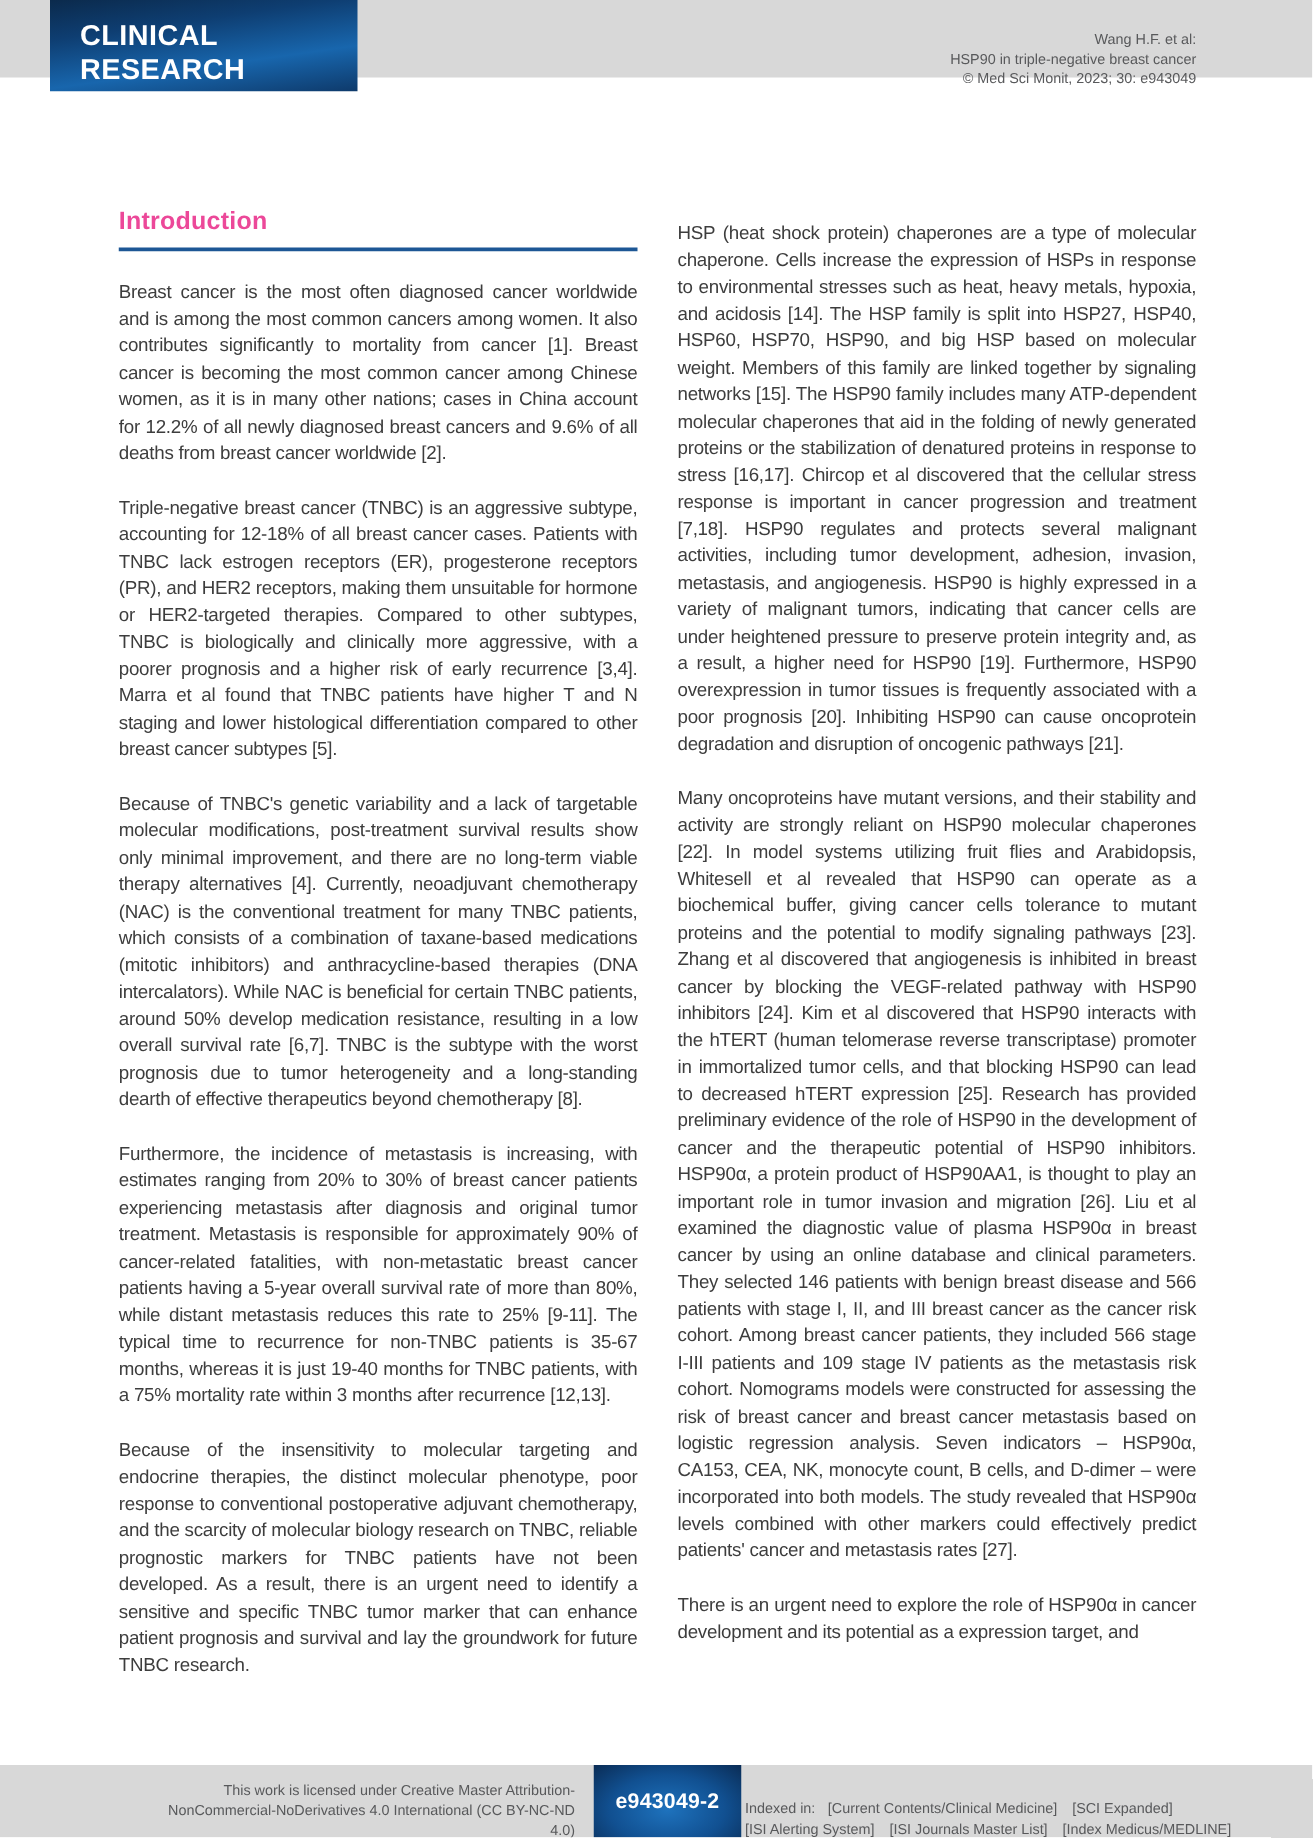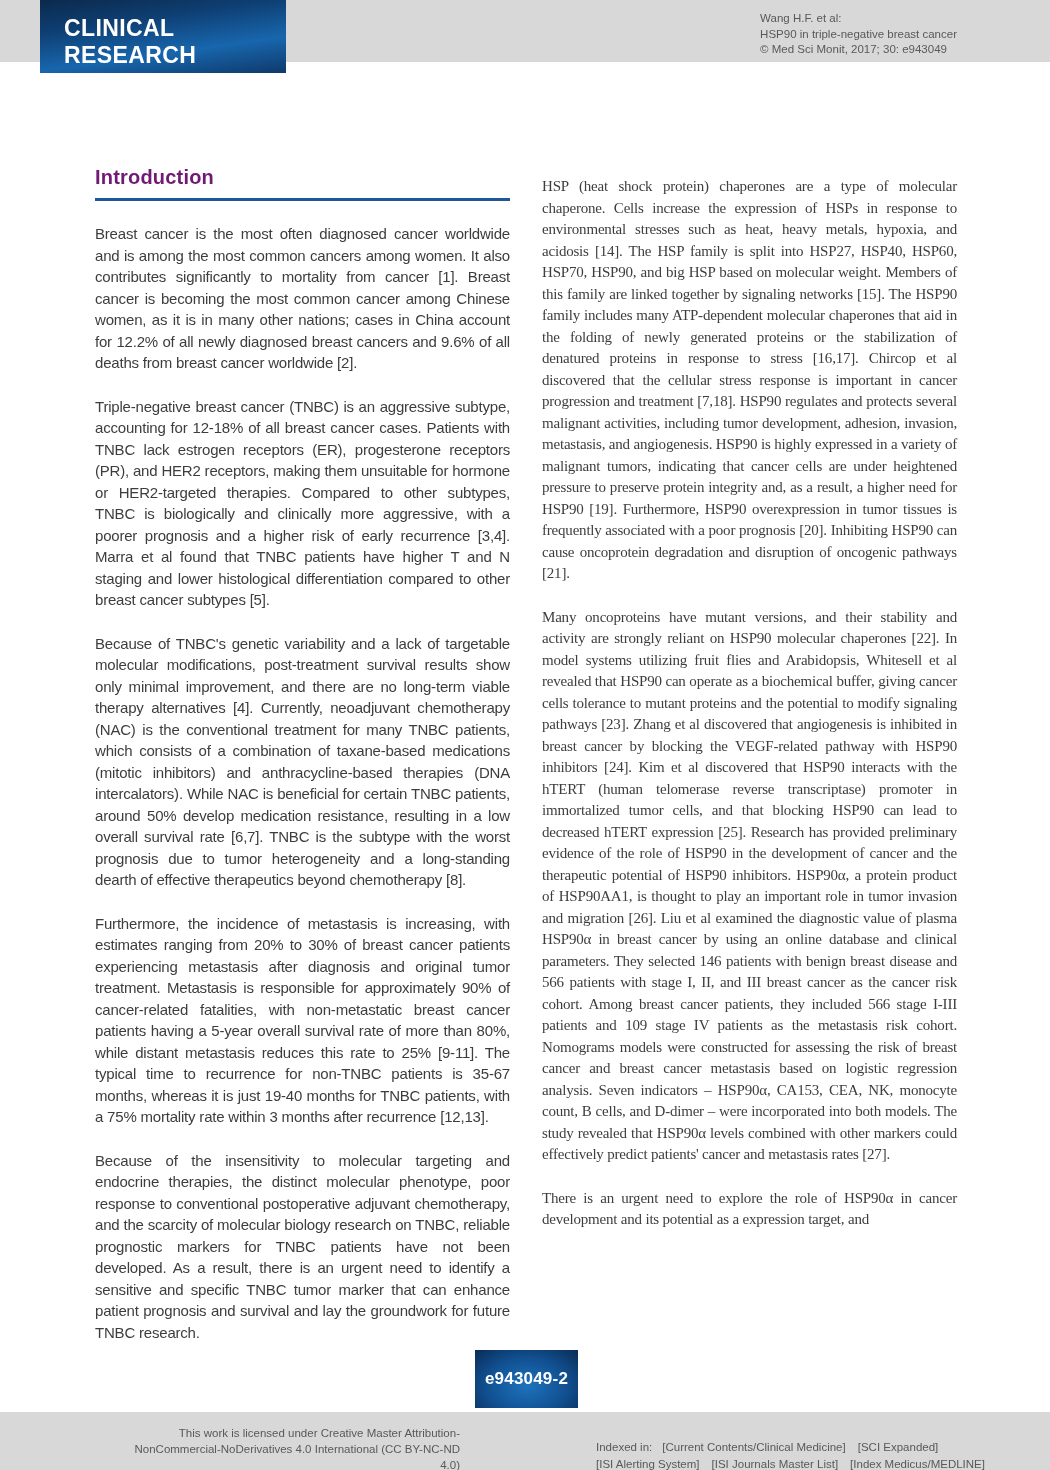--- a/index.html
+++ b/index.html
@@ -9,46 +9,46 @@
 
   
   .header-band { position:absolute; top:0; left:0; width:1050px; height:62px; background:#d8d8d8; }
   .category-box {
     position:absolute; top:0; left:40px; width:246px; height:73px;
     background:linear-gradient(172deg, #0b2a4c 0%, #0e3e72 30%, #1866ad 66%, #0e3a6b 100%);
     display:flex; align-items:center; padding:10px 0 0 24px;
   }
   .category-box span { color:#ffffff; font-size:23px; font-weight:bold; letter-spacing:0.4px; }
   .header-meta {
-    position:absolute; top:11px; right:93px; text-align:left;
+    position:absolute; top:25px; right:93px; text-align:right;
     font-size:11.5px; line-height:15.5px; color:#58595b;
   }
 
   
   .content { position:absolute; top:166px; left:95px; width:863px; display:flex; gap:32px; }
   .col { width:415px; }
-  .col.right { padding-top:10px;font-family:Liberation Serif, serif; }
+  .col.right { padding-top:10px; }
   .section-title {
-    font-size:20px; font-weight:bold; color:#701a75; letter-spacing:0.2px;
+    font-size:20px; font-weight:bold; color:#ec4899; letter-spacing:0.2px;
     padding-bottom:9px; border-bottom:3px solid #1d5795; margin-bottom:22px;
   }
   .col p {
     font-size:15px; line-height:21.5px; color:#3d3d3d; letter-spacing:-0.2px;
     text-align:justify; hyphens:auto; -webkit-hyphens:auto; margin-bottom:22px;
   }
   .col p:last-child { margin-bottom:0; }
 
   
   .footer-band { position:absolute; top:1412px; left:0; width:1050px; height:58px; background:#d8d8d8; }
   .license {
     position:absolute; top:1425px; left:130px; width:330px; text-align:right;
     font-size:11.5px; line-height:16px; color:#58595b;
   }
   .page-badge {
-    position:absolute; top:1350px; left:475px; width:103px; height:58px;
+    position:absolute; top:1412px; left:475px; width:118px; height:58px;
     background:radial-gradient(ellipse at 50% 62%, #1e72bd 0%, #115091 55%, #0a2c55 100%);
     display:flex; align-items:center; justify-content:center;
     color:#ffffff; font-size:17px; font-weight:bold; letter-spacing:0.2px;
   }
   .indexed {
     position:absolute; top:1419px; left:596px; width:430px;
     font-size:11.5px; line-height:17px; color:#58595b;margin-top:20px;
   }
   .indexed .idx-label { margin-right:10px; }
   .indexed .idx-item { margin-right:12px; white-space:nowrap; display:inline-block; }
@@ -58,21 +58,21 @@
 
 <div class="page">
 
   <div class="header-band"></div>
   <div class="category-box">
     <span>CLINICAL RESEARCH</span>
   </div>
   <div class="header-meta">
     <div>Wang H.F. et al:</div>
     <div>HSP90 in triple-negative breast cancer</div>
-    <div>© Med Sci Monit, 2017; 30: e943049</div>
+    <div>© Med Sci Monit, 2023; 30: e943049</div>
   </div>
 
   <div class="content">
     <div class="col left">
       <div class="section-title">Introduction</div>
       <p>Breast cancer is the most often diagnosed cancer worldwide and is among the most common cancers among women. It also contributes significantly to mortality from cancer [1]. Breast cancer is becoming the most common cancer among Chinese women, as it is in many other nations; cases in China account for 12.2% of all newly diagnosed breast cancers and 9.6% of all deaths from breast cancer worldwide [2].</p>
       <p>Triple-negative breast cancer (TNBC) is an aggressive subtype, accounting for 12-18% of all breast cancer cases. Patients with TNBC lack estrogen receptors (ER), progesterone receptors (PR), and HER2 receptors, making them unsuitable for hormone or HER2-targeted therapies. Compared to other subtypes, TNBC is biologically and clinically more aggressive, with a poorer prognosis and a higher risk of early recurrence [3,4]. Marra et al found that TNBC patients have higher T and N staging and lower histological differentiation compared to other breast cancer subtypes [5].</p>
       <p>Because of TNBC's genetic variability and a lack of targetable molecular modifications, post-treatment survival results show only minimal improvement, and there are no long-term viable therapy alternatives [4]. Currently, neoadjuvant chemotherapy (NAC) is the conventional treatment for many TNBC patients, which consists of a combination of taxane-based medications (mitotic inhibitors) and anthracycline-based therapies (DNA intercalators). While NAC is beneficial for certain TNBC patients, around 50% develop medication resistance, resulting in a low overall survival rate [6,7]. TNBC is the subtype with the worst prognosis due to tumor heterogeneity and a long-standing dearth of effective therapeutics beyond chemotherapy [8].</p>
       <p>Furthermore, the incidence of metastasis is increasing, with estimates ranging from 20% to 30% of breast cancer patients experiencing metastasis after diagnosis and original tumor treatment. Metastasis is responsible for approximately 90% of cancer-related fatalities, with non-metastatic breast cancer patients having a 5-year overall survival rate of more than 80%, while distant metastasis reduces this rate to 25% [9-11]. The typical time to recurrence for non-TNBC patients is 35-67 months, whereas it is just 19-40 months for TNBC patients, with a 75% mortality rate within 3 months after recurrence [12,13].</p>
       <p>Because of the insensitivity to molecular targeting and endocrine therapies, the distinct molecular phenotype, poor response to conventional postoperative adjuvant chemotherapy, and the scarcity of molecular biology research on TNBC, reliable prognostic markers for TNBC patients have not been developed. As a result, there is an urgent need to identify a sensitive and specific TNBC tumor marker that can enhance patient prognosis and survival and lay the groundwork for future TNBC research.</p>

